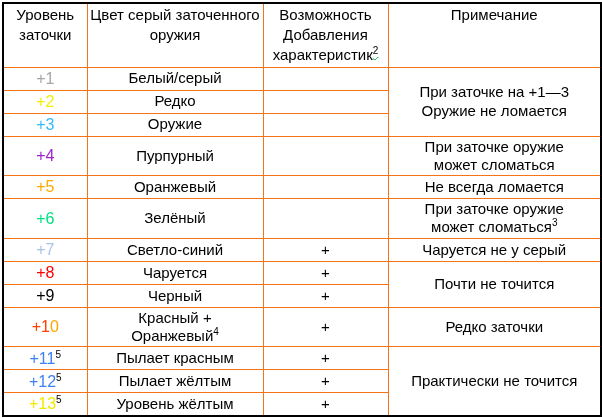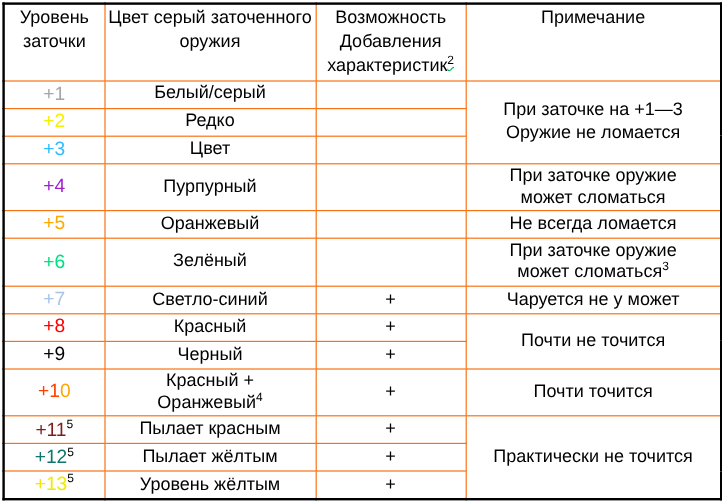--- a/index.html
+++ b/index.html
@@ -72,21 +72,21 @@
         <td></td>
         <td rowspan="3">При заточке на +1—3<br>Оружие не ломается</td>
       </tr>
       <tr>
         <td class="level-cell"><span style="color: rgb(245, 239, 0);">+2</span></td>
         <td>Редко</td>
         <td></td>
       </tr>
       <tr>
         <td class="level-cell"><span style="color: rgb(51, 187, 255);">+3</span></td>
-        <td>Цвет</td>
+        <td>Оружие</td>
         <td></td>
       </tr>
       <tr>
         <td class="level-cell"><span style="color: rgb(160, 32, 208);">+4</span></td>
         <td>Пурпурный</td>
         <td></td>
         <td>При заточке оружие<br>может сломаться</td>
       </tr>
       <tr>
         <td class="level-cell"><span style="color: rgb(255, 170, 0);">+5</span></td>
@@ -97,47 +97,47 @@
       <tr>
         <td class="level-cell"><span style="color: rgb(0, 224, 128);">+6</span></td>
         <td>Зелёный</td>
         <td></td>
         <td>При заточке оружие<br>может сломаться<sup>3</sup></td>
       </tr>
       <tr>
         <td class="level-cell"><span style="color: rgb(169, 195, 233);">+7</span></td>
         <td>Светло-синий</td>
         <td>+</td>
-        <td>Чаруется не у может</td>
+        <td>Чаруется не у серый</td>
       </tr>
       <tr>
         <td class="level-cell"><span style="color: rgb(255, 0, 0);">+8</span></td>
-        <td>Красный</td>
+        <td>Чаруется</td>
         <td>+</td>
         <td rowspan="2">Почти не точится</td>
       </tr>
       <tr>
         <td class="level-cell"><span style="color: rgb(0, 0, 0);">+9</span></td>
         <td>Черный</td>
         <td>+</td>
       </tr>
       <tr>
         <td class="level-cell"><span style="color: rgb(255, 64, 0);">+1</span><span style="color: rgb(255, 165, 0);">0</span></td>
         <td>Красный +<br>Оранжевый<sup>4</sup></td>
         <td>+</td>
-        <td>Почти точится</td>
+        <td>Редко заточки</td>
       </tr>
       <tr>
-        <td class="level-cell"><span style="color: #7f1d1d;">+11</span><sup>5</sup></td>
+        <td class="level-cell"><span style="color: #3b82f6;">+11</span><sup>5</sup></td>
         <td>Пылает красным</td>
         <td>+</td>
         <td rowspan="3">Практически не точится</td>
       </tr>
       <tr>
-        <td class="level-cell"><span style="color: #0f766e;">+12</span><sup>5</sup></td>
+        <td class="level-cell"><span style="color: #3b82f6;">+12</span><sup>5</sup></td>
         <td>Пылает жёлтым</td>
         <td>+</td>
       </tr>
       <tr>
         <td class="level-cell"><span style="color: rgb(242, 233, 0);">+13</span><sup>5</sup></td>
         <td>Уровень жёлтым</td>
         <td>+</td>
       </tr>
     </tbody>
 </table>

